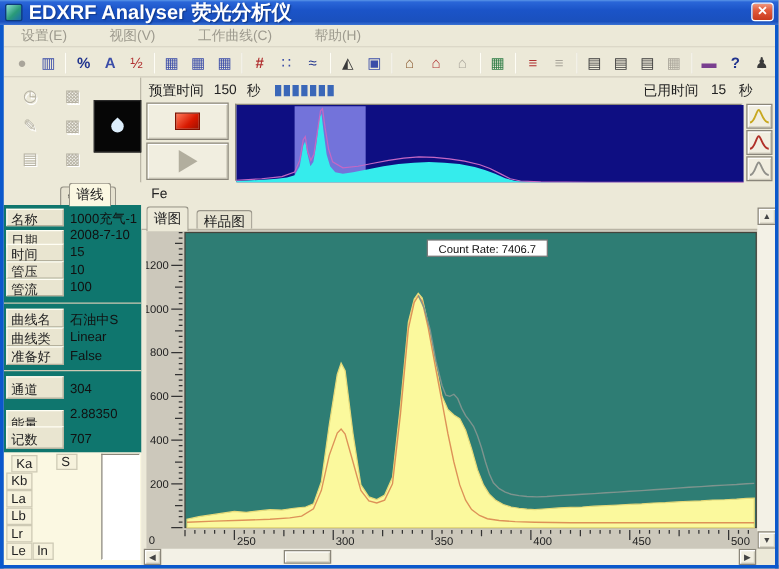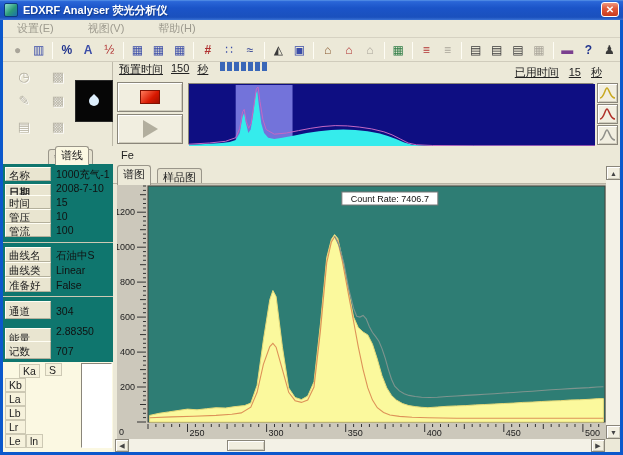--- a/index.html
+++ b/index.html
@@ -5,43 +5,43 @@
   html,body{margin:0;padding:0;background:#777;}
   *{box-sizing:border-box;}
   .window{position:relative;width:623px;height:455px;background:#ece9d8;overflow:hidden;
           font-family:"Liberation Sans",sans-serif;color:#222;}
   .abs{position:absolute;}
   
   .titlebar{left:0;top:0;width:623px;height:20px;display:flex;align-items:center;
     background:linear-gradient(180deg,#5a96e8 0%,#2a66d8 8%,#1b54c8 40%,#1a50bd 86%,#3a72d4 100%);}
   .app-icon{width:14px;height:14px;margin-left:4px;border-radius:2px;
     background:linear-gradient(135deg,#8fe0d0 0%,#2a9a78 55%,#1b6fae 100%);border:1px solid #0d3a7a;}
-  .title-text{color:#fff;font-size:11px;font-weight:bold;margin-left:5px;text-shadow:1px 1px 1px #123a8a;white-space:nowrap;text-align:right;}
+  .title-text{color:#fff;font-size:16px;font-weight:bold;margin-left:5px;text-shadow:1px 1px 1px #123a8a;white-space:nowrap;text-align:right;}
   .close-btn{position:absolute;right:4px;top:2px;width:18px;height:15px;border:1px solid #fff;border-radius:3px;
     background:linear-gradient(180deg,#f0977e,#e25b3c 40%,#c93a1d);color:#fff;font-size:10px;font-weight:bold;
     line-height:13px;text-align:center;padding:0;}
   .border-l{left:0;top:20px;width:3px;height:435px;background:#0b58cc;}
   .border-r{left:620px;top:20px;width:3px;height:435px;background:#0b58cc;}
   .border-b{left:0;top:452px;width:623px;height:3px;background:#0b58cc;}
   
   .menubar{left:3px;top:20px;width:617px;height:18px;background:#ece9d8;border-bottom:1px solid #d6d2c2;
     display:flex;align-items:center;padding-left:4px;}
   .menu-item{font-size:11px;color:#9d9a8e;padding:2px 10px;margin-right:14px;white-space:nowrap;}
   .toolbar{left:3px;top:38px;width:617px;height:24px;background:#ece9d8;border-bottom:1px solid #d0ccbc;
     display:flex;align-items:center;padding:1px 0 0 4px;}
   .tbtn{width:22px;height:20px;border:1px solid transparent;background:transparent;padding:0;
     display:inline-flex;align-items:center;justify-content:center;}
   .ticon{font-size:12px;line-height:1;}
   .tsep{width:1px;height:17px;background:#c9c5b6;border-right:1px solid #fefdf5;margin:0 3px;}
   .c-gray{color:#a9a59a}.c-blue{color:#3b4da8}.c-dkblue{color:#21348e}.c-red{color:#b03030}
   .c-green{color:#2f7d46}.c-purple{color:#7a3f8f}.c-brown{color:#8a5a30}.c-black{color:#3a3a3a}
   .tb-bold{font-weight:bold}
   
-  .ctrl-row{left:113px;top:62px;width:507px;height:20px;display:flex;
-    font-size:11px;padding:0 8px 0 6px;text-decoration:underline;}
+  .ctrl-row{left:113px;top:62px;width:507px;height:20px;display:flex;align-items:center;
+    font-size:11px;padding:0 8px 0 6px;}
   .ctrl-row .lbl{margin-right:8px;white-space:nowrap;}
   .ctrl-row .val{margin-right:8px;}
   .pblocks{display:inline-flex;gap:2px;margin-left:4px;}
   .pblock{width:5px;height:9px;background:#3a67b8;display:inline-block;}
   .right-group{margin-left:auto;display:flex;align-items:center;}
   .right-group .lbl{margin-right:10px;} .right-group .val{margin-right:10px;}
   
   .left-tools{left:3px;top:62px;width:110px;height:84px;background:#ece9d8;border-right:1px solid #bcb8a8;}
   .ltbtn{position:absolute;width:26px;height:20px;border:none;background:transparent;color:#b6b2a4;
     font-size:13px;text-shadow:1px 1px 0 #fff;padding:0;text-align:center;}
@@ -96,20 +96,21 @@
 
   <div class="abs titlebar">
     <span class="app-icon"></span>
     <span class="title-text">EDXRF Analyser 荧光分析仪</span>
     <button class="close-btn">✕</button>
   </div>
 
   <div class="abs menubar">
     <span class="menu-item">设置(E)</span>
     <span class="menu-item">视图(V)</span>
+    <span class="menu-item">工作曲线(C)</span>
     <span class="menu-item">帮助(H)</span>
   </div>
 
   <div class="abs toolbar">
     <button class="tbtn">
         <span class="ticon c-gray">●</span>
       </button>
     <button class="tbtn">
         <span class="ticon c-blue">▥</span>
       </button>
@@ -260,21 +261,21 @@
   </button>
 
   <div class="abs tabstrip left-tabs">
     <span class="xtab" style="left:2px;margin-left:43px;">管状态</span>
     <span class="xtab active" style="left:52px;">谱线</span>
   </div>
 
   <div class="abs prop-panel">
     <span class="prow-label" style="top:3px;height:14px;">名称</span>
     <span class="prow-value" style="top:3px;">1000充气-1</span>
-    <span class="prow-label" style="top:20px;height:14px;font-weight:bold;">日期</span>
+    <span class="prow-label" style="top:20px;height:14px;">日期</span>
     <span class="prow-value" style="top:17px;">2008-7-10</span>
     <span class="prow-label" style="top:31px;height:14px;">时间</span>
     <span class="prow-value" style="top:31px;">15</span>
     <span class="prow-label" style="top:45px;height:14px;">管压</span>
     <span class="prow-value" style="top:45px;">10</span>
     <span class="prow-label" style="top:59px;height:14px;">管流</span>
     <span class="prow-value" style="top:59px;">100</span>
     <span class="hline" style="top:78px;"></span>
     <span class="prow-label" style="top:83px;height:15px;">曲线名称</span>
     <span class="prow-value" style="top:84px;">石油中S</span>
@@ -286,21 +287,21 @@
     <span class="prow-label" style="top:137px;height:18px;padding-top:3px;">通道</span>
     <span class="prow-value" style="top:140px;">304</span>
     <span class="prow-label" style="top:164px;height:28px;padding-top:3px;">能量</span>
     <span class="prow-value" style="top:160px;">2.88350</span>
     <span class="prow-label" style="top:177px;height:18px;padding-top:3px;">记数</span>
     <span class="prow-value" style="top:180px;">707</span>
   </div>
 
   <div class="abs lines-panel">
     <span class="lcell" style="left:42px;top:1px;width:17px;height:13px;">S</span>
-    <span class="lcell" style="left:16px;top:2px;width:21px;height:14px;">Ka</span>
+    <span class="lcell" style="left:6px;top:2px;width:21px;height:14px;">Ka</span>
     <span class="lcell" style="left:2px;top:16px;width:21px;height:14px;">Kb</span>
     <span class="lcell" style="left:2px;top:30px;width:21px;height:14px;">La</span>
     <span class="lcell" style="left:2px;top:44px;width:21px;height:14px;">Lb</span>
     <span class="lcell" style="left:2px;top:58px;width:21px;height:14px;">Lr</span>
     <span class="lcell" style="left:2px;top:72px;width:21px;height:14px;">Le</span>
     <span class="lcell" style="left:23px;top:72px;width:17px;height:14px;">ln</span>
     <span class="listbox"></span>
   </div>
 
   <div class="abs tabstrip chart-tabs">

